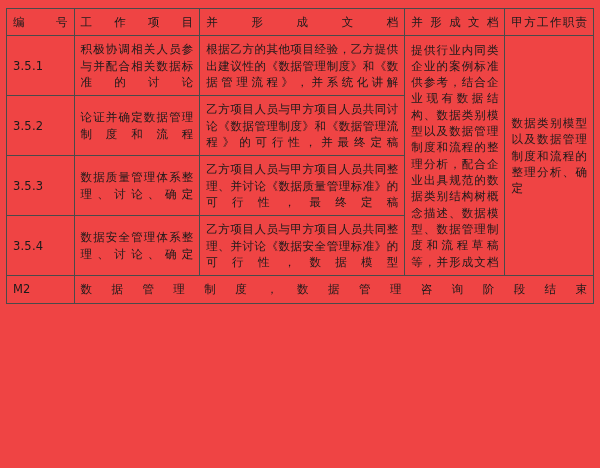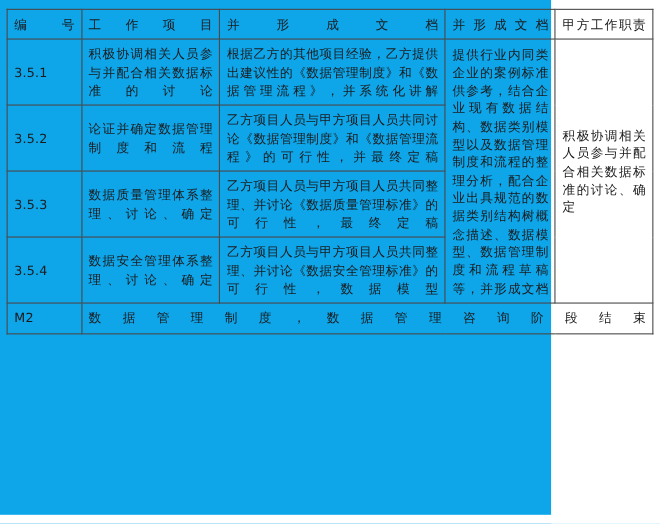--- a/index.html
+++ b/index.html
@@ -9,23 +9,23 @@
   }
   body {
     width: 600px;
     height: 476px;
     overflow: hidden;
     font-family: "DejaVu Sans", "Liberation Sans", sans-serif;
     color: #1a1a1a;
   }
   .page {
     position: relative;
-    width: 501px;
+    width: 600px;
     height: 476px;
-    background: #0ea5e9;
+    background: #ef4444;
     box-sizing: border-box;
     padding: 8px 6px 0 6px;
   }
   table.doc-table {
     width: 588px;
     border-collapse: collapse;
     table-layout: fixed;
     font-size: 11.5px;
     line-height: 1.42;
   }
@@ -98,21 +98,21 @@
         <th class="hdr">并形成文档</th>
         <th class="hdr">甲方工作职责</th>
       </tr>
     </thead>
     <tbody>
       <tr>
         <td class="num">3.5.1</td>
         <td class="cell-b">积极协调相关人员参与并配合相关数据标准的讨论</td>
         <td class="cell-c">根据乙方的其他项目经验，乙方提供出建议性的《数据管理制度》和《数据管理流程》，并系统化讲解</td>
         <td class="cell-d resp-cell" rowspan="4">提供行业内同类企业的案例标准供参考，结合企业现有数据结构、数据类别模型以及数据管理制度和流程的整理分析，配合企业出具规范的数据类别结构树概念描述、数据模型、数据管理制度和流程草稿等，并形成文档</td>
-        <td class="cell-e resp-cell" rowspan="4">积极协调相关人员参与并配合相关数据标准的讨论、确定</td>
+        <td class="cell-e resp-cell" rowspan="4">数据类别模型以及数据管理制度和流程的整理分析、确定</td>
       </tr>
       <tr>
         <td class="num">3.5.2</td>
         <td class="cell-b">论证并确定数据管理制度和流程</td>
         <td class="cell-c">乙方项目人员与甲方项目人员共同讨论《数据管理制度》和《数据管理流程》的可行性，并最终定稿</td>
       </tr>
       <tr>
         <td class="num">3.5.3</td>
         <td class="cell-b">数据质量管理体系整理、讨论、确定</td>
         <td class="cell-c">乙方项目人员与甲方项目人员共同整理、并讨论《数据质量管理标准》的可行性，最终定稿</td>

